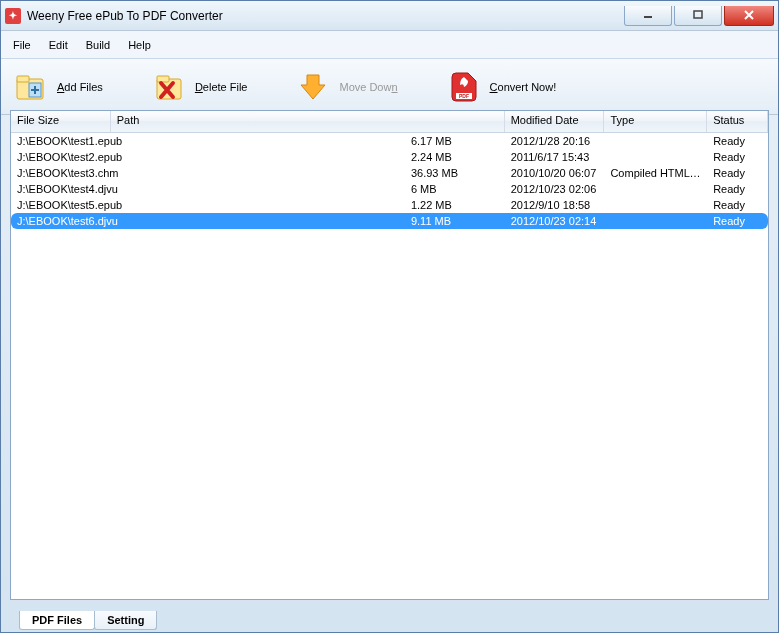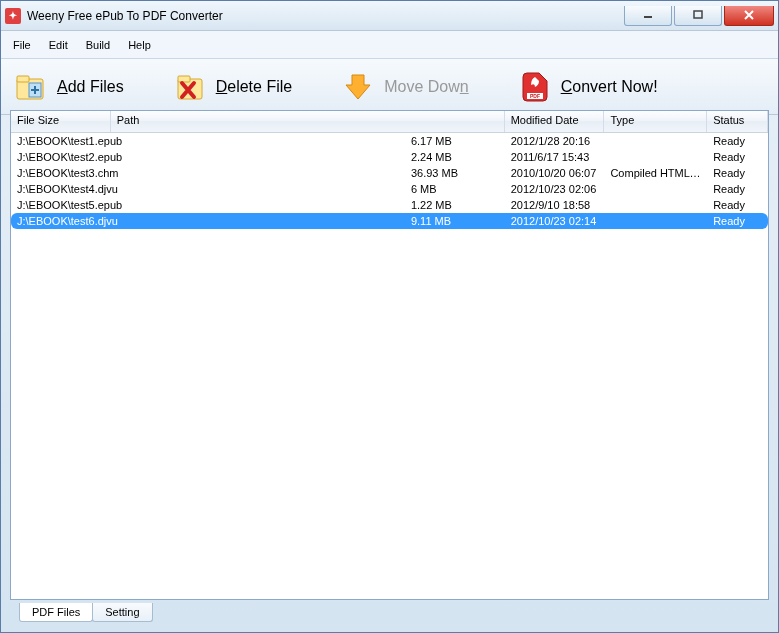--- a/index.html
+++ b/index.html
@@ -86,21 +86,21 @@
     }
     .tool-btn {
       display: flex;
       align-items: center;
       gap: 8px;
       cursor: pointer;
       padding: 4px;
     }
     .tool-btn.disabled { color: #999; cursor: default; }
     .tool-icon { width: 36px; height: 36px; display: flex; align-items: center; justify-content: center; }
-    .tool-label { font-size: 16px; }
+    .tool-label { font-size: 11px; }
     .content {
       position: absolute;
       top: 109px;
       left: 9px;
       right: 9px;
       bottom: 32px;
       background: white;
       border: 1px solid #8ca8c8;
     }
     .table-header {
@@ -130,23 +130,24 @@
       cursor: pointer;
     }
     .row.selected {
       background: #3399ff;
       color: white;
       border-radius: 6px;
     }
     .td { padding: 0 6px; overflow: hidden; white-space: nowrap; text-overflow: ellipsis; }
     .bottom-tabs {
       position: absolute;
-      bottom: 10px;
+      bottom: 2px;
       left: 18px;
       display: flex;
+      font-weight: bold;
     }
     .tab {
       padding: 3px 12px;
       background: linear-gradient(#f8fbfe, #e8f0f8);
       border: 1px solid #a8bcd0;
       border-top: none;
       border-radius: 0 0 3px 3px;
       margin-right: -1px;
       cursor: pointer;
       font-size: 11px;

